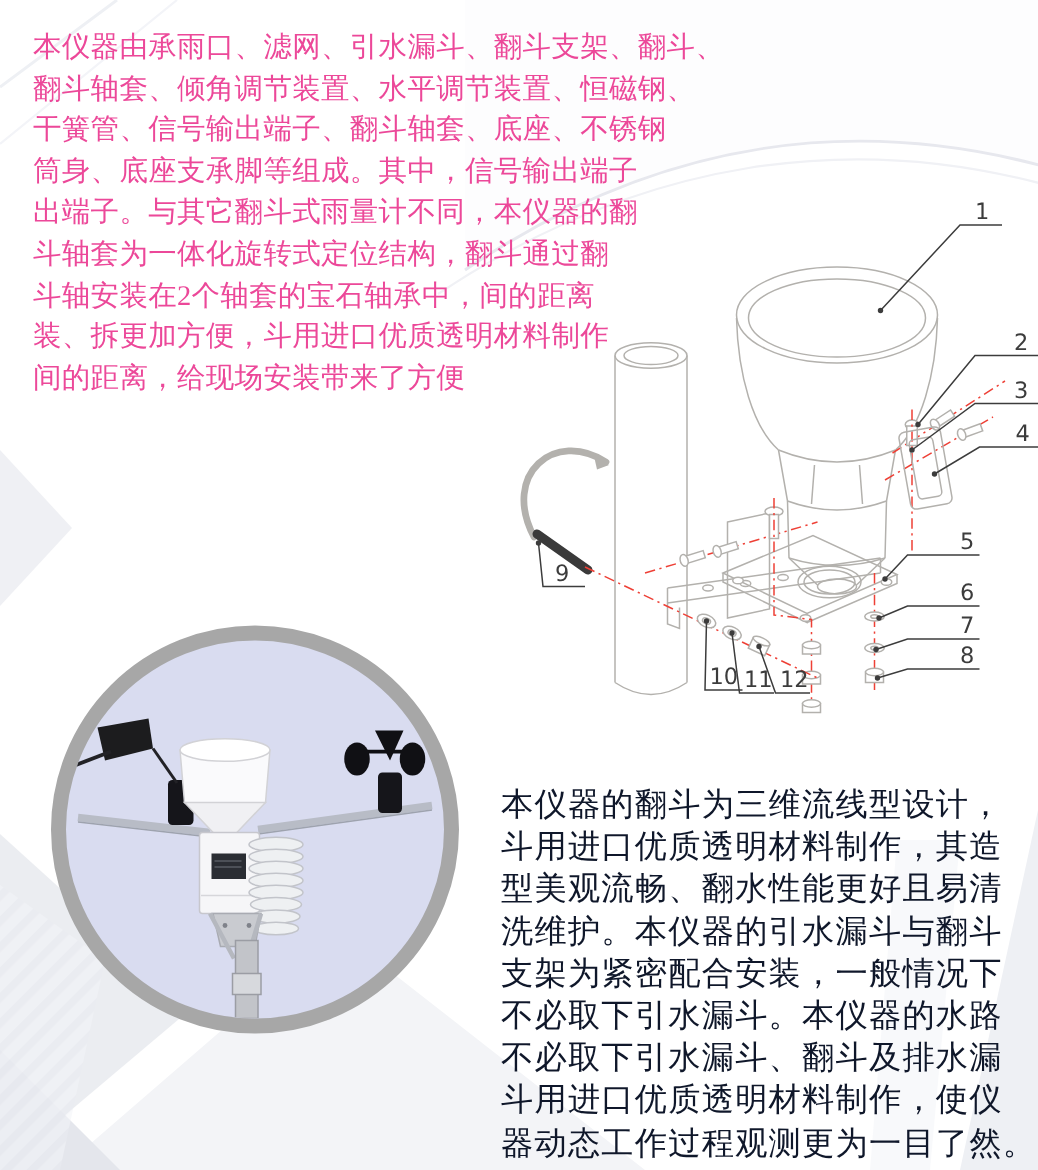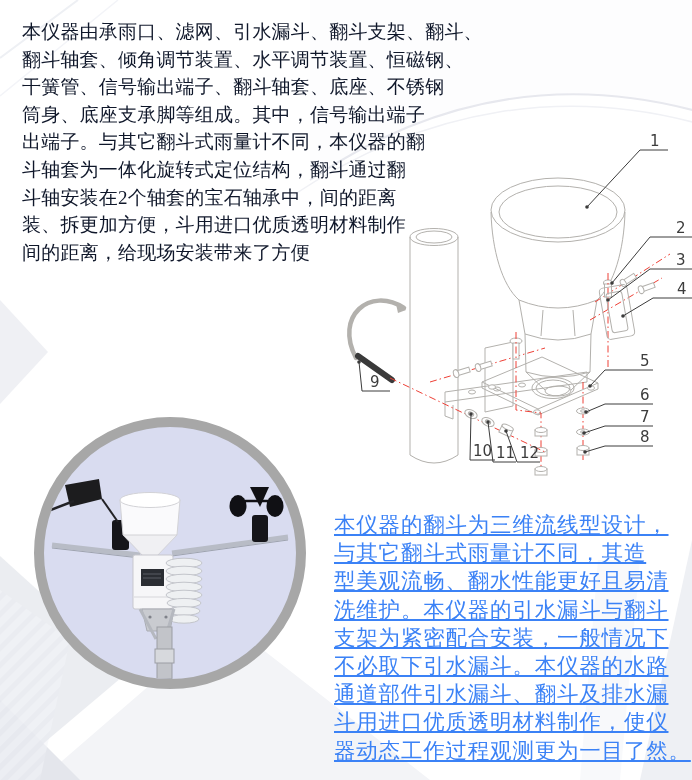--- a/index.html
+++ b/index.html
@@ -7,26 +7,26 @@
     width:692px; height:780px; position:relative; overflow:hidden;
     background:#ffffff;
     font-family:"Liberation Serif","DejaVu Serif",serif;
   }
   
   #bg-decor { position:absolute; left:0; top:0; width:692px; height:780px; z-index:0; }
 
   
   #intro-paragraph {
     position:absolute; left:22px; top:18px; z-index:3;
-    font-size:19px; line-height:27.6px; color:#0f172a; letter-spacing:0.2px;
+    font-size:19px; line-height:27.6px; color:#ec4899; letter-spacing:0.2px;
   }
   
   #feature-paragraph {
-    position:absolute; left:334px; top:511px; z-index:3;
-    font-size:21.5px; line-height:28.2px; color:#3b82f6; letter-spacing:0.8px;text-decoration:underline;
+    position:absolute; left:334px; top:522px; z-index:3;
+    font-size:21.5px; line-height:28.2px; color:#0f172a; letter-spacing:0.8px;
   }
   .para-line { white-space:nowrap; }
 
   
   #exploded-diagram { position:absolute; left:340px; top:120px; width:352px; height:360px; z-index:2; }
   #exploded-diagram text {
     font-family:"DejaVu Sans","Liberation Sans",sans-serif;
     font-size:15px; fill:#3c3c3c;
   }
   .draw  { stroke:#b3b1ad; stroke-width:1; fill:none; }
@@ -292,21 +292,21 @@
       <rect x="113" y="200" width="15" height="52" fill="#c2c4c9" stroke="#9b9da4" stroke-width="1"></rect>
       <rect x="111" y="222" width="19" height="14" fill="#d7d9dd" stroke="#9b9da4" stroke-width="1"></rect>
       <circle cx="106" cy="190" r="1.6" fill="#7f828a"></circle>
       <circle cx="122" cy="190" r="1.6" fill="#7f828a"></circle>
     </g>
   </svg>
 </div>
 
 <div id="feature-paragraph">
   <div class="para-line">本仪器的翻斗为三维流线型设计，</div>
-  <div class="para-line">与其它翻斗式雨量计不同，其造</div>
+  <div class="para-line">斗用进口优质透明材料制作，其造</div>
   <div class="para-line">型美观流畅、翻水性能更好且易清</div>
   <div class="para-line">洗维护。本仪器的引水漏斗与翻斗</div>
   <div class="para-line">支架为紧密配合安装，一般情况下</div>
   <div class="para-line">不必取下引水漏斗。本仪器的水路</div>
-  <div class="para-line">通道部件引水漏斗、翻斗及排水漏</div>
+  <div class="para-line">不必取下引水漏斗、翻斗及排水漏</div>
   <div class="para-line">斗用进口优质透明材料制作，使仪</div>
   <div class="para-line">器动态工作过程观测更为一目了然。</div>
 </div>
 
 </body></html>

